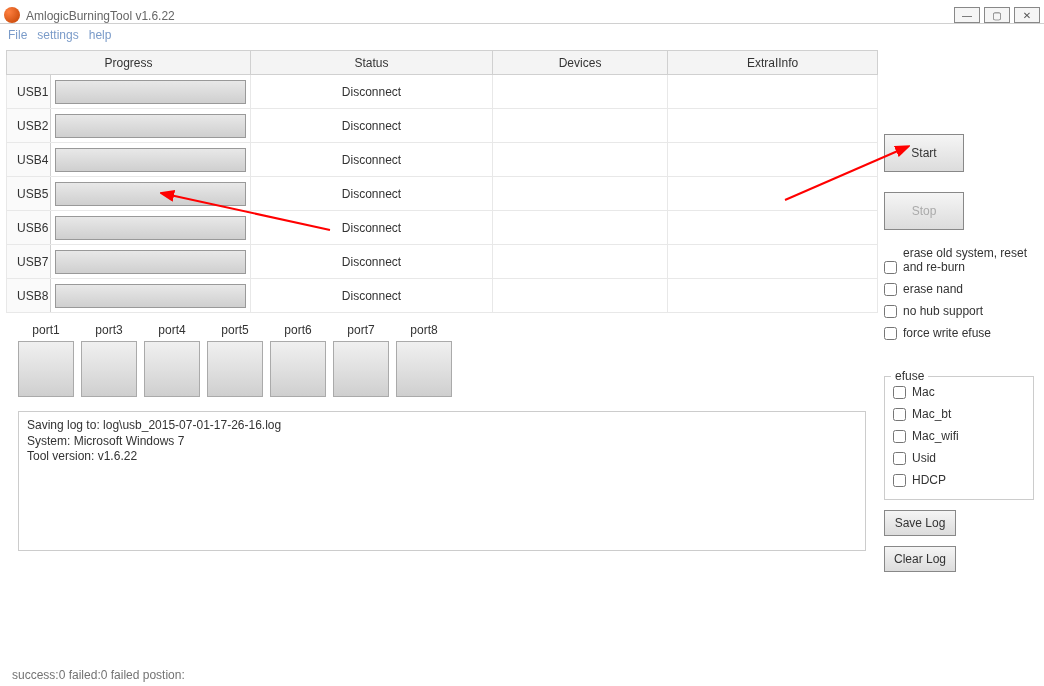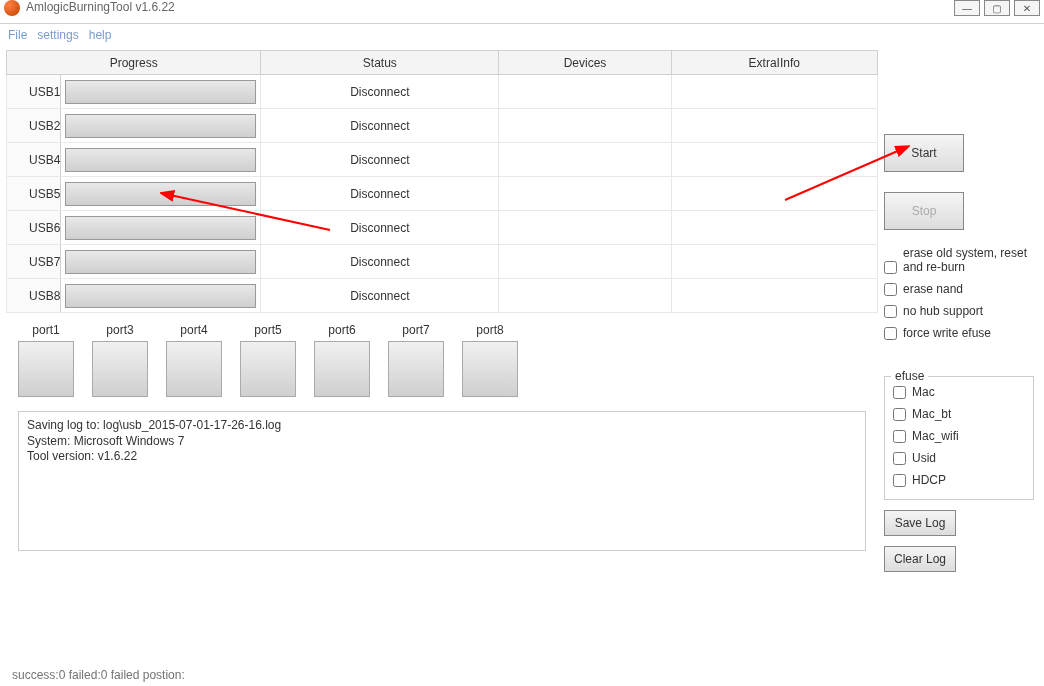--- a/index.html
+++ b/index.html
@@ -1,33 +1,33 @@
 <!DOCTYPE html>
 <html><head>
 <meta charset="utf-8">
 <style>
 * { box-sizing: border-box; margin: 0; padding: 0; font-family: "Segoe UI", Tahoma, sans-serif; font-size: 12px; }
 body { background: #fff; width: 1044px; height: 686px; position: relative; overflow: hidden; }
-.title-bar { height: 24px; display: flex; align-items: flex-start; padding: 0 4px; border-bottom: 1px solid #d0d0d0; }
+.title-bar { height: 24px; display: flex; align-items: flex-end; padding: 0 4px; border-bottom: 1px solid #d0d0d0; }
 .title-bar .icon { width: 16px; height: 16px; margin-right: 6px; border-radius: 50%; background: radial-gradient(circle at 30% 30%, #ff8040, #c04000); }
 .title-bar .title { flex: 1; color: #666; }
 .title-bar .win-btns { display: flex; gap: 4px; }
 .win-btn { width: 26px; height: 16px; border: 1px solid #888; background: #f5f5f5; display: flex; align-items: center; justify-content: center; cursor: pointer; font-size: 10px; color: #555; }
 .menu-bar { height: 22px; display: flex; align-items: center; padding: 0 8px; gap: 10px; color: #7a9bc9; }
 .menu-item { cursor: pointer; }
 .main { display: flex; }
 .left-col { flex: 1; padding: 4px 6px 0 6px; }
 .right-col { width: 160px; padding: 8px 10px 0 0; }
 table.grid { width: 100%; border-collapse: collapse; border: 1px solid #c0c0c0; background: #fff; }
 table.grid th { background: #f4f4f4; border: 1px solid #d0d0d0; height: 24px; font-weight: normal; color: #333; }
 table.grid td { border: 1px solid #e8e8e8; height: 34px; text-align: center; color: #333; }
-table.grid td.lbl { width: 44px; text-align: left; padding-left: 22px; background: #fafafa; border-right: 1px solid #d0d0d0; }
+table.grid td.lbl { width: 44px; text-align: left; padding-left: 10px; background: #fafafa; border-right: 1px solid #d0d0d0; }
 table.grid td.prog { width: 200px; padding: 4px; }
 .progress-box { height: 24px; border: 1px solid #999; background: linear-gradient(to bottom, #e8e8e8, #cfcfcf); }
-.ports-row { display: flex; gap: 18px; padding: 10px 12px; }
+.ports-row { display: flex; gap: 7px; padding: 10px 12px; }
 .port { text-align: center; }
 .port-label { margin-bottom: 4px; color: #333; }
 .port-box { width: 56px; height: 56px; border: 1px solid #aaa; background: linear-gradient(to bottom, #f0f0f0 0%, #e0e0e0 50%, #cfcfcf 100%); }
 .log-box { margin: 4px 12px 0 12px; height: 140px; border: 1px solid #ccc; padding: 6px 8px; color: #333; overflow: auto; line-height: 1.3; }
 .btn { width: 80px; height: 38px; border: 1px solid #888; background: linear-gradient(to bottom, #f5f5f5, #dcdcdc); cursor: pointer; color: #333; }
 .btn:disabled { color: #aaa; }
 .btn-sm { width: 72px; height: 26px; border: 1px solid #888; background: linear-gradient(to bottom, #f5f5f5, #dcdcdc); cursor: pointer; color: #333; margin-bottom: 10px; }
 .chk-row { display: flex; align-items: flex-end; gap: 6px; margin-bottom: 8px; color: #333; }
 .chk-row input { margin-top: 1px; }
 .efuse-group { border: 1px solid #ccc; padding: 8px 8px 4px 8px; margin-bottom: 10px; position: relative; }

